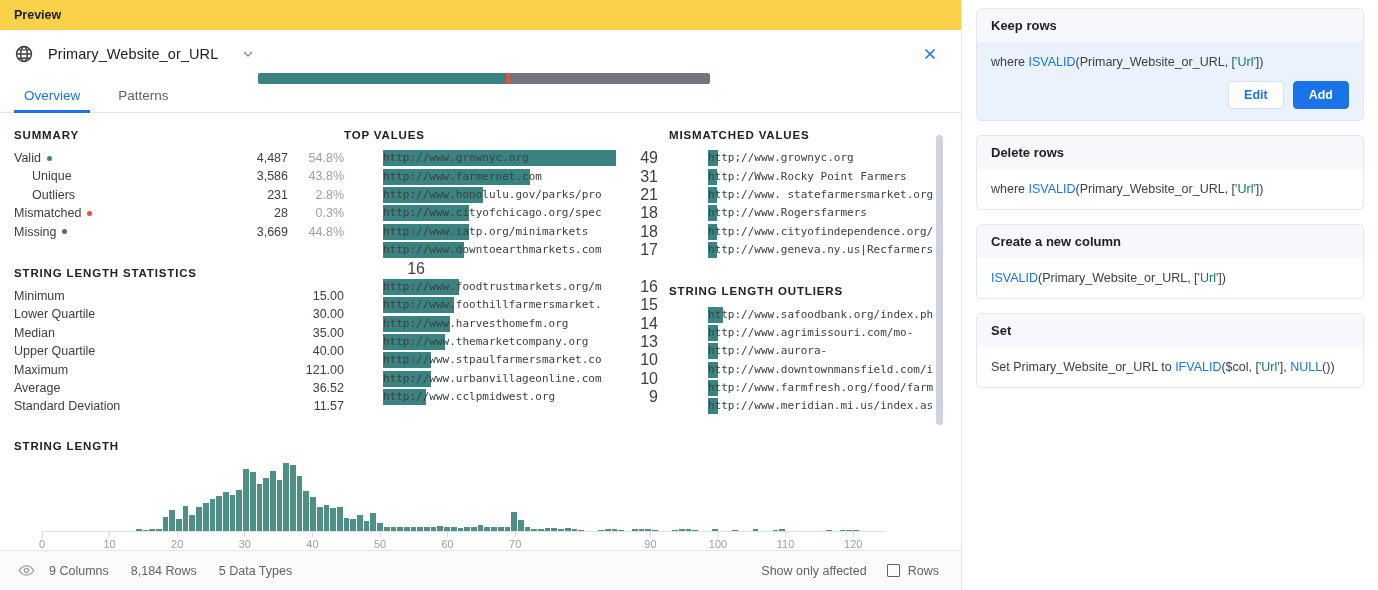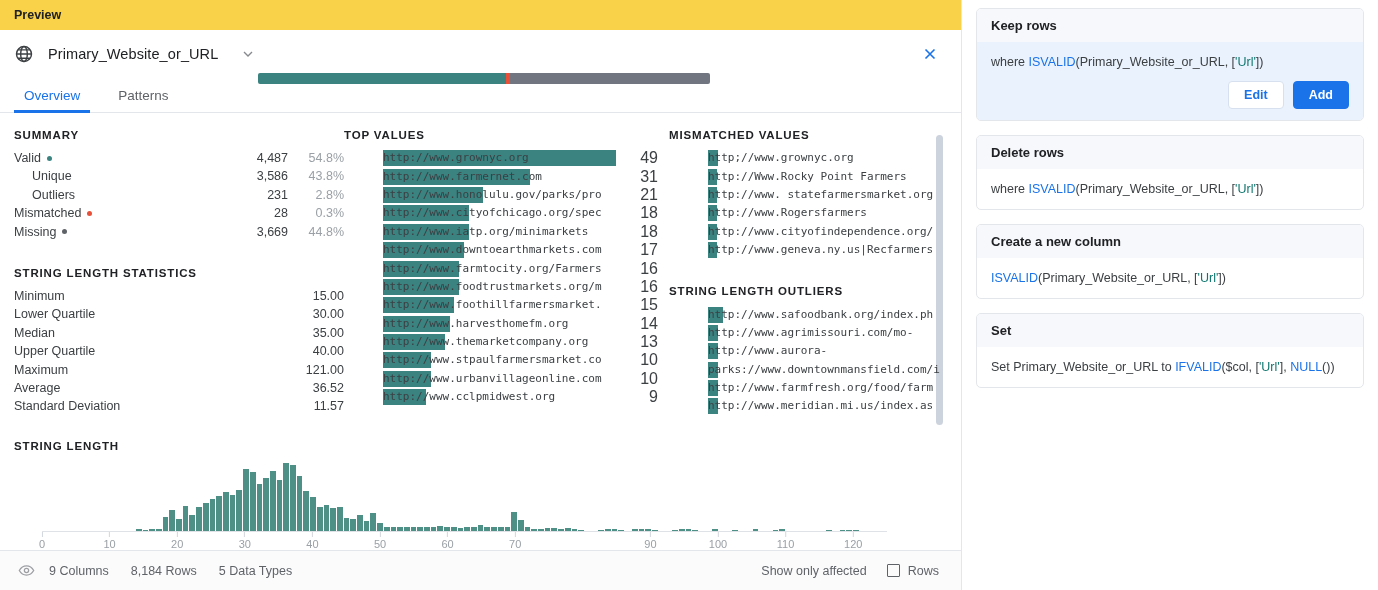--- a/index.html
+++ b/index.html
@@ -333,24 +333,20 @@
                 <span class="vcount">18</span>
               </div>
               <div class="vrow">
                 <span class="vwrap">
                   <span class="vbar" style="width:80.8px"></span>
                   <span class="vtext">http://www.downtoearthmarkets.com</span>
                 </span>
                 <span class="vcount">17</span>
               </div>
               <div class="vrow">
-                <span class="vwrap">
-                  <span class="vbar" style="width:76.1px"></span>
-                  <span class="vtext">http://www.farmtocity.org/Farmers</span>
-                </span>
                 <span class="vcount">16</span>
               </div>
               <div class="vrow">
                 <span class="vwrap">
                   <span class="vbar" style="width:76.1px"></span>
                   <span class="vtext">http://www.foodtrustmarkets.org/m</span>
                 </span>
                 <span class="vcount">16</span>
               </div>
               <div class="vrow">
@@ -464,21 +460,21 @@
               <div class="vrow">
                 <span class="vwrap">
                   <span class="vbar" style="width:10.0px"></span>
                   <span class="vtext">http://www.aurora-</span>
                 </span>
                 <span class="vcount">2</span>
               </div>
               <div class="vrow">
                 <span class="vwrap">
                   <span class="vbar" style="width:10.0px"></span>
-                  <span class="vtext">parks://www.downtownmansfield.com/i</span>
+                  <span class="vtext">http://www.downtownmansfield.com/i</span>
                 </span>
                 <span class="vcount">2</span>
               </div>
               <div class="vrow">
                 <span class="vwrap">
                   <span class="vbar" style="width:10.0px"></span>
                   <span class="vtext">http://www.farmfresh.org/food/farm</span>
                 </span>
                 <span class="vcount">2</span>
               </div>

